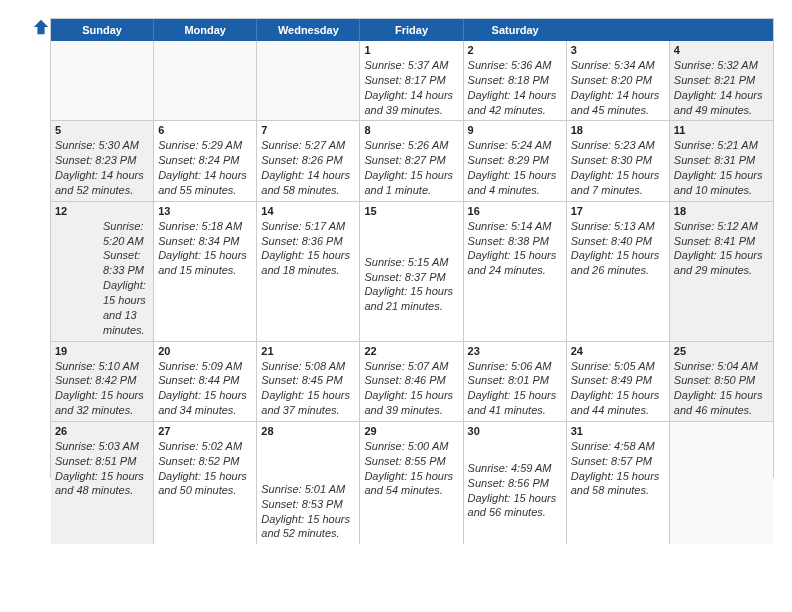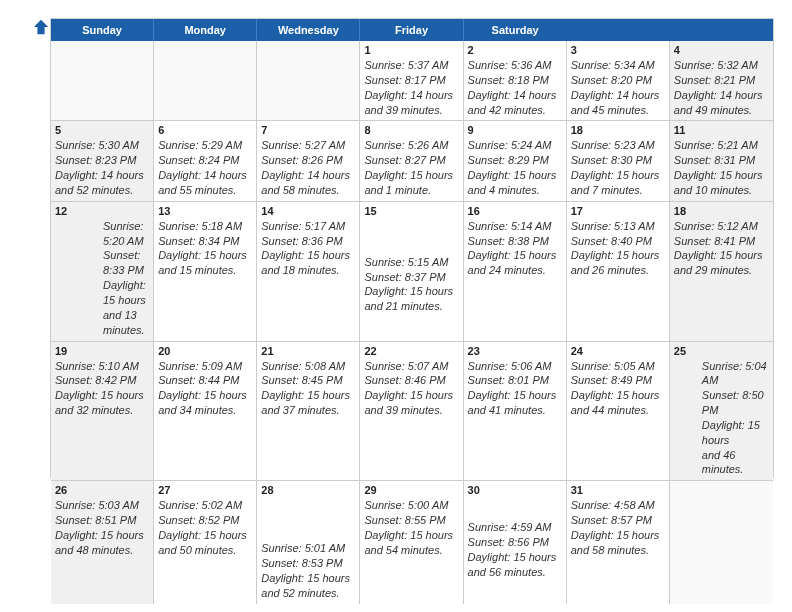--- a/index.html
+++ b/index.html
@@ -317,21 +317,21 @@
           </div>
           <div class="cal-cell">
             <div class="day-number">24</div>
             <div class="cell-info" style="white-space: pre-line;">Sunrise: 5:05 AM
 Sunset: 8:49 PM
 Daylight: 15 hours
 and 44 minutes.</div>
           </div>
           <div class="cal-cell shaded">
             <div class="day-number">25</div>
-            <div class="cell-info" style="white-space: pre-line; margin-left: 28px;">Sunrise: 5:04 AM
+            <div class="cell-info" style="white-space: pre-line;">Sunrise: 5:04 AM
 Sunset: 8:50 PM
 Daylight: 15 hours
 and 46 minutes.</div>
           </div>
         </div>
         <div class="cal-row">
           <div class="cal-cell shaded">
             <div class="day-number">26</div>
             <div class="cell-info" style="white-space: pre-line;">Sunrise: 5:03 AM
 Sunset: 8:51 PM

